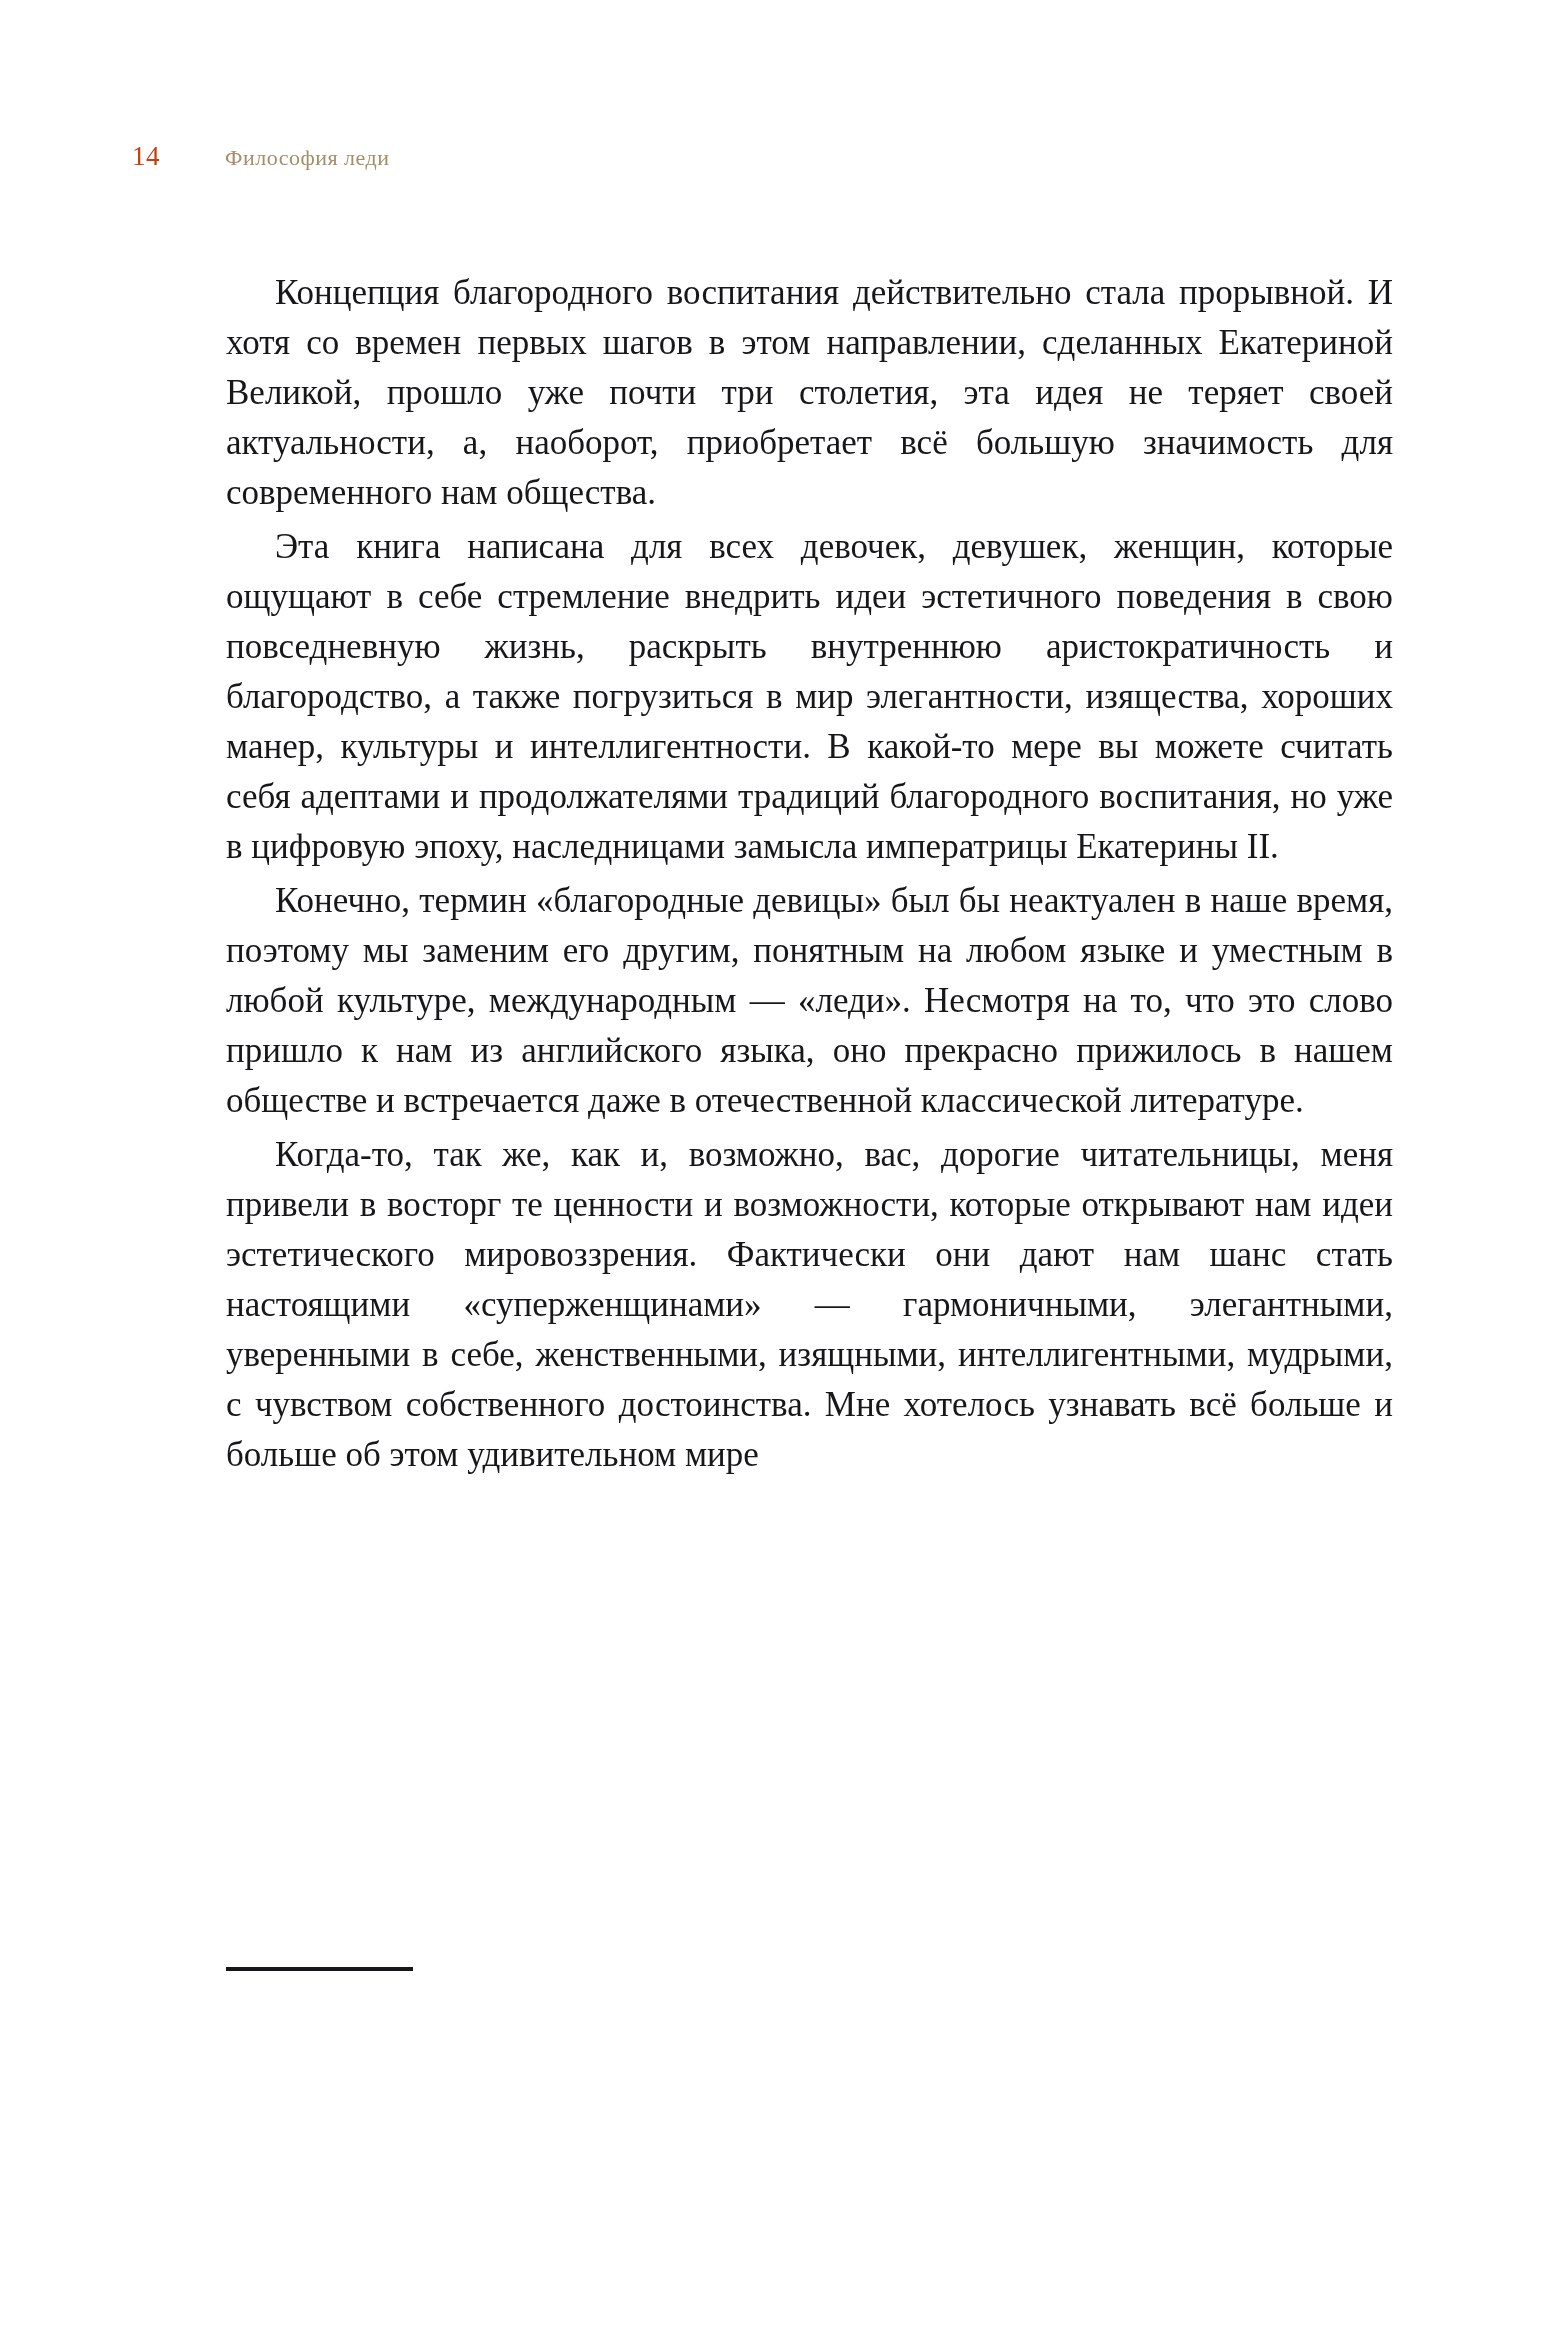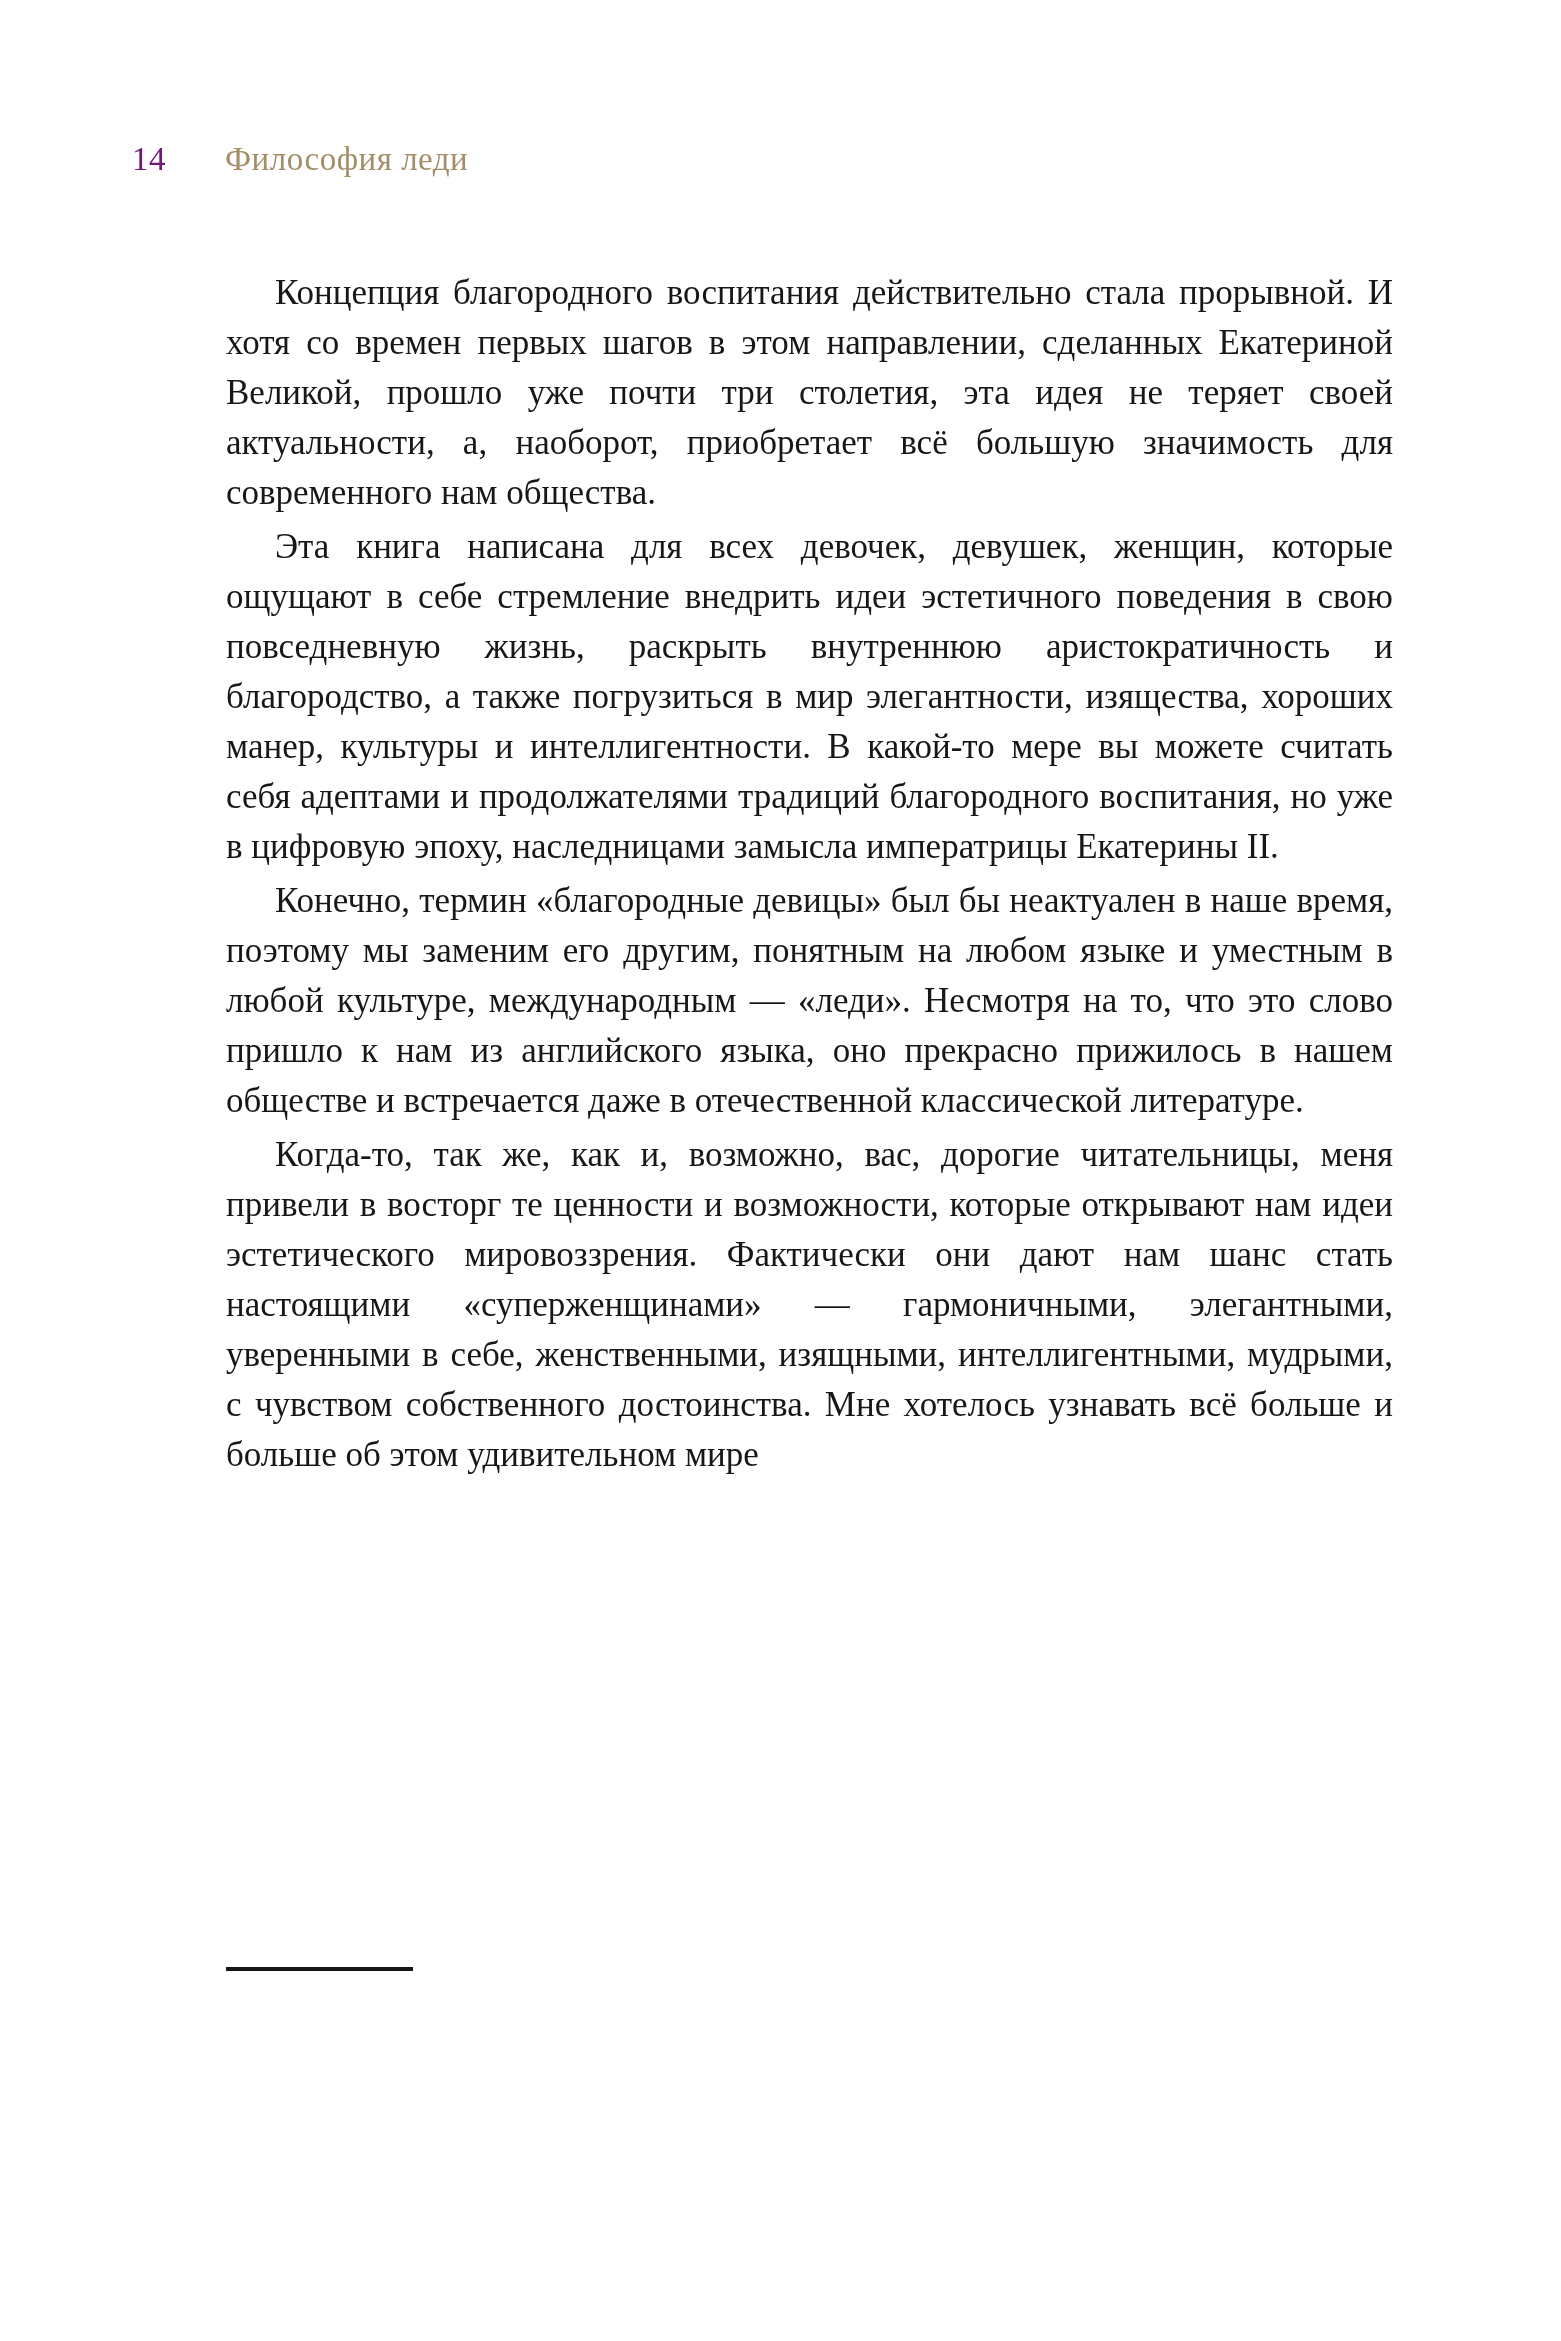--- a/index.html
+++ b/index.html
@@ -27,25 +27,25 @@
     width: 1278px;
     display: flex;
     align-items: baseline;
     color: #a38e68;
     font-size: 33px;
     letter-spacing: 0.4px;
   }
   .running-head .folio {
     width: 93px;
     flex: 0 0 93px;
-    font-size: 33px;
-    color: #701a75;
+    font-size: 27px;
+    color: #c2410c;
   }
   .running-head .chapter-title {
-    font-size: 33px;
+    font-size: 22px;
     color: #a38e68;
     letter-spacing: 0.5px;
   }
 
   
   .text-column {
     position: absolute;
     left: 226px;
     top: 268px;
     width: 1167px;

